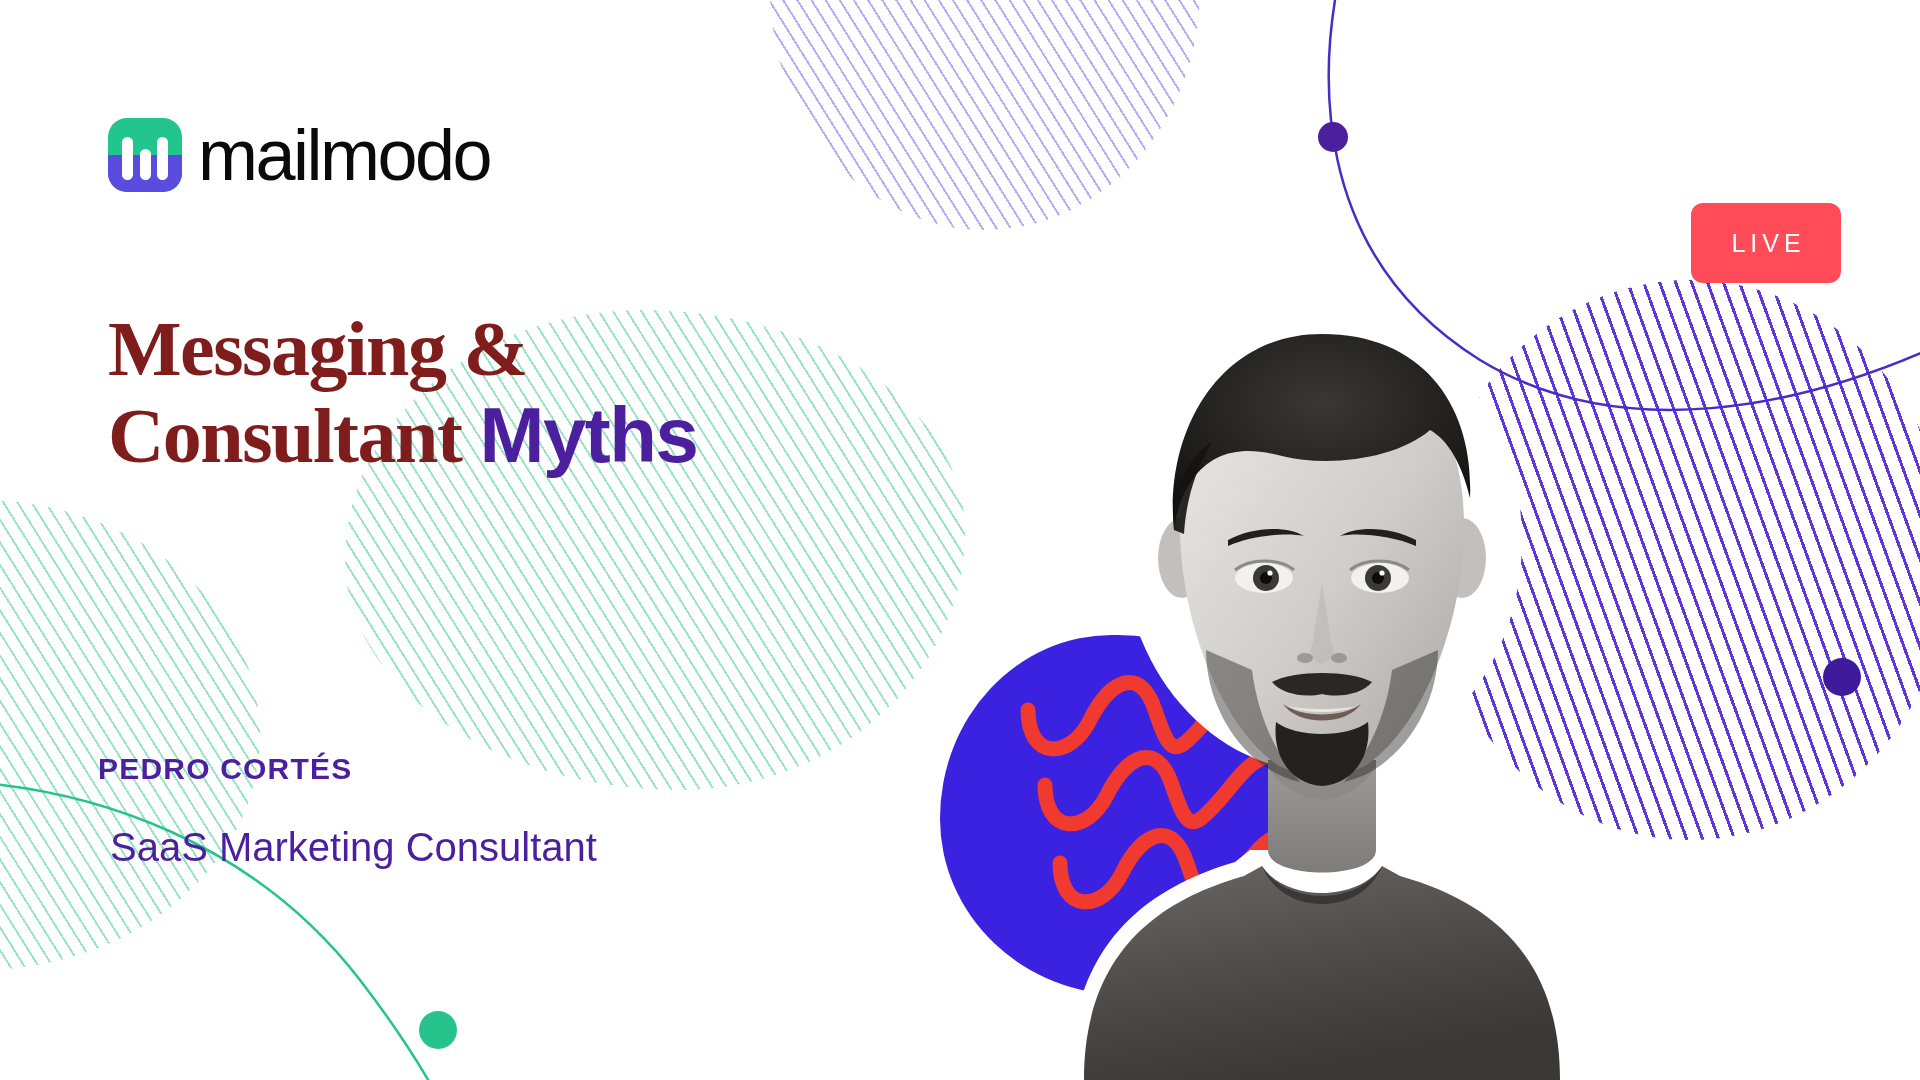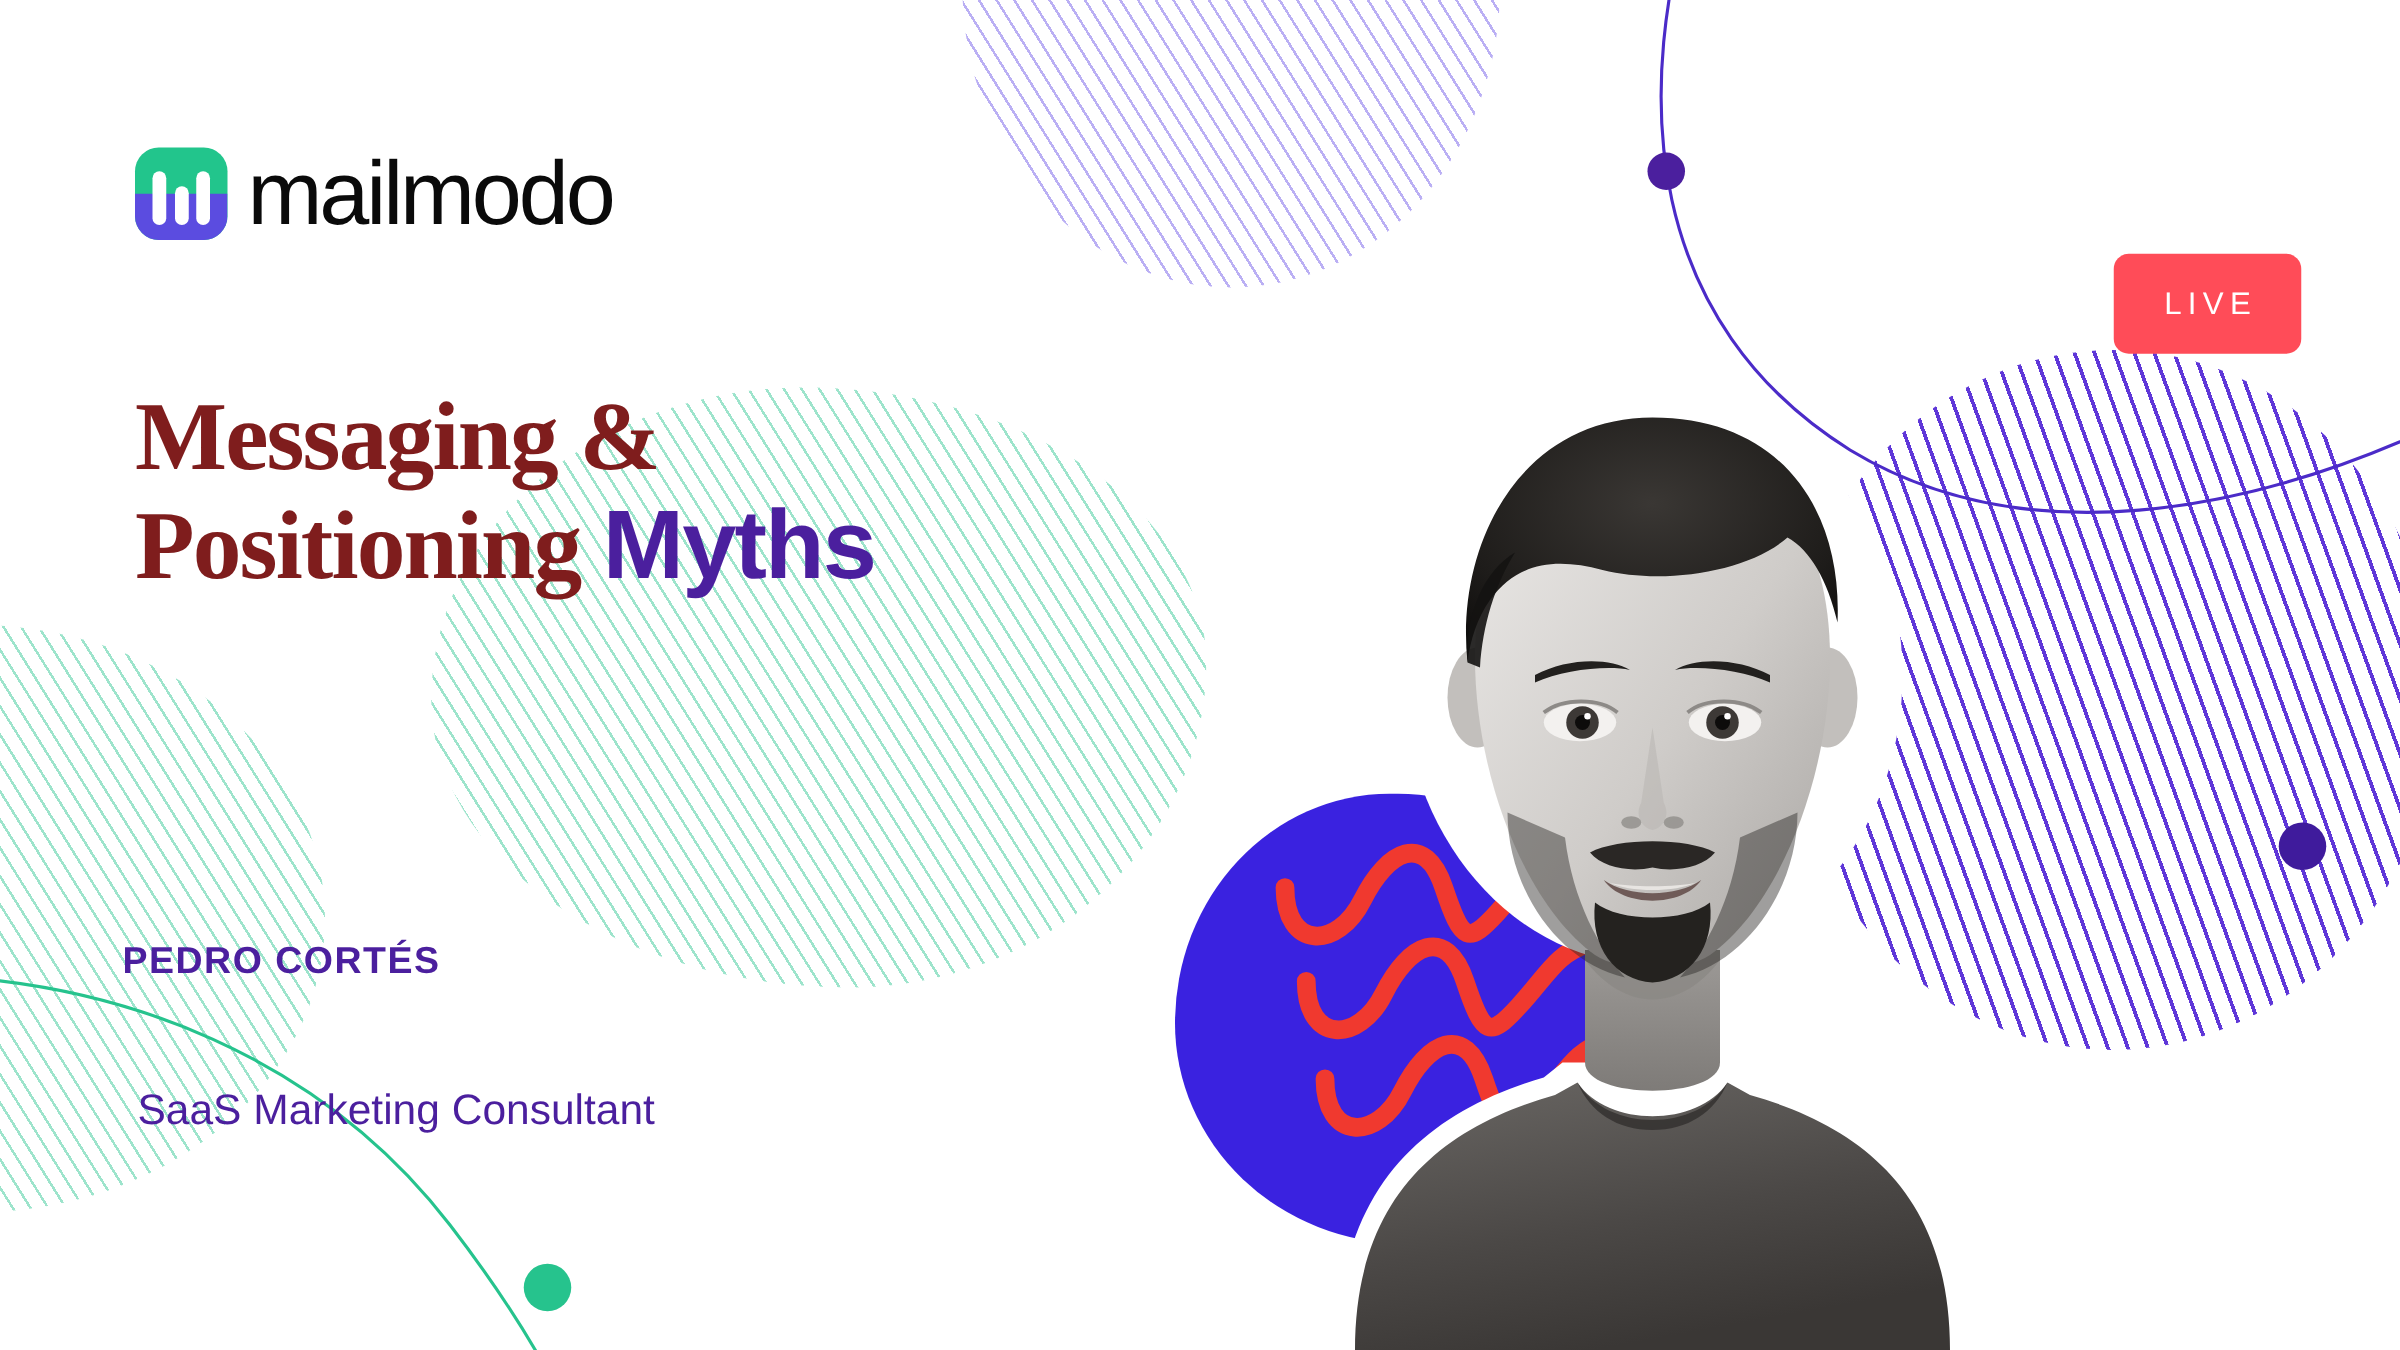--- a/index.html
+++ b/index.html
@@ -142,22 +142,22 @@
     top: 752px;
     font-size: 30px;
     font-weight: 800;
     letter-spacing: 1.2px;
     color: #4B1F9E;
     white-space: nowrap;
   }
   .speaker-role {
     position: absolute;
     left: 110px;
-    top: 869px;
-    font-size: 34px;
+    top: 825px;
+    font-size: 40px;
     font-weight: 400;
     letter-spacing: 0px;
     color: #4B1F9E;
     white-space: nowrap;
   }
 
   
   .live-badge {
     position: absolute;
     left: 1691px;
@@ -327,19 +327,19 @@
       </div>
       <div class="logo-word">mailmodo</div>
     </div>
 
     <div class="live-badge">
       <span>LIVE</span>
     </div>
 
     <div class="headline">
       <span class="ln cl-green">Messaging &amp;</span>
-      <span class="ln"><span class="cl-green">Positioning </span><span class="cl-purple">Myths</span></span>
+      <span class="ln"><span class="cl-green">Consultant </span><span class="cl-purple">Myths</span></span>
     </div>
 
     <div class="speaker-name">PEDRO CORTÉS</div>
     <div class="speaker-role">SaaS Marketing Consultant</div>
   </div>
 </div>
 
 </body></html>

